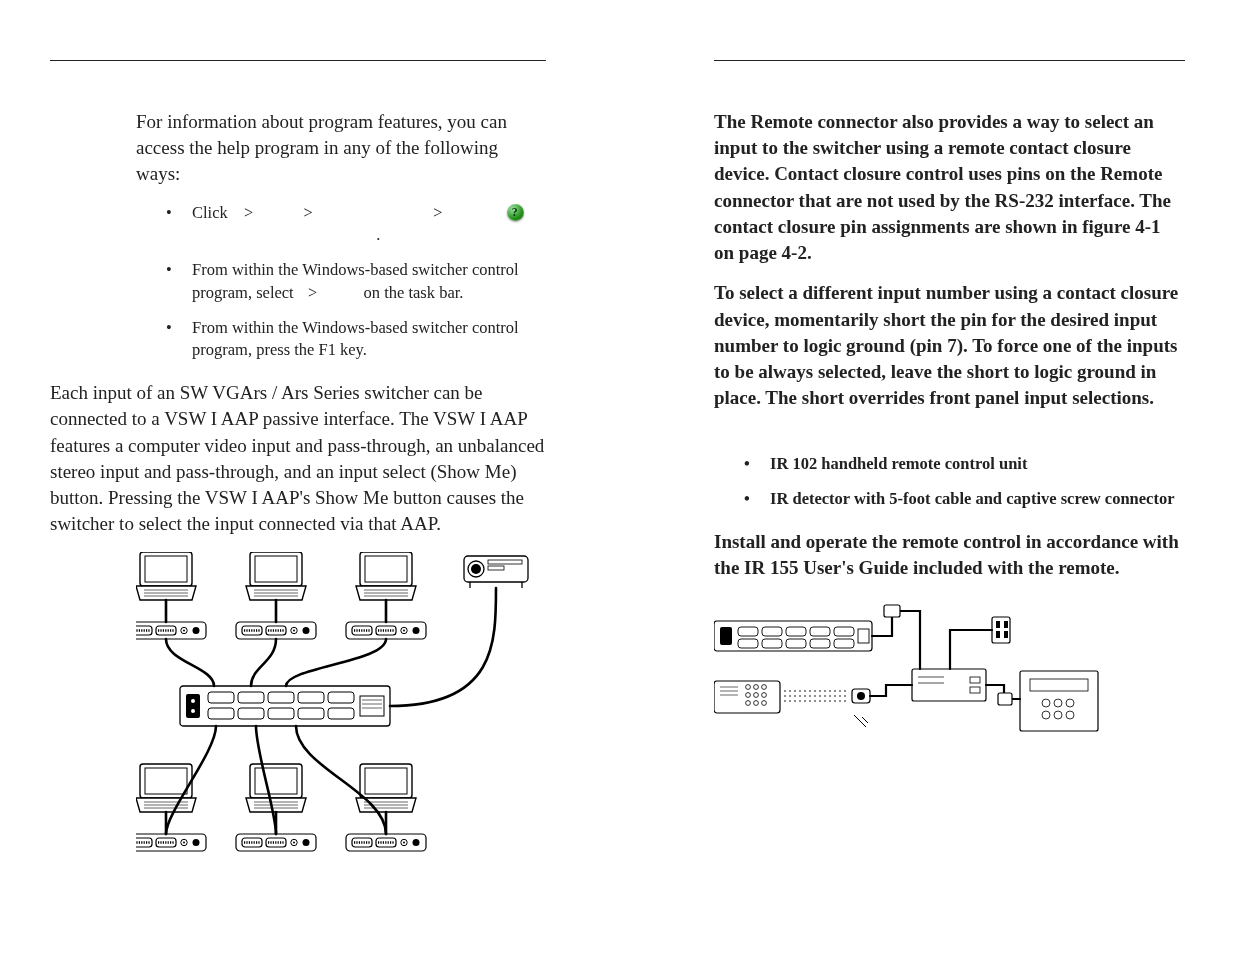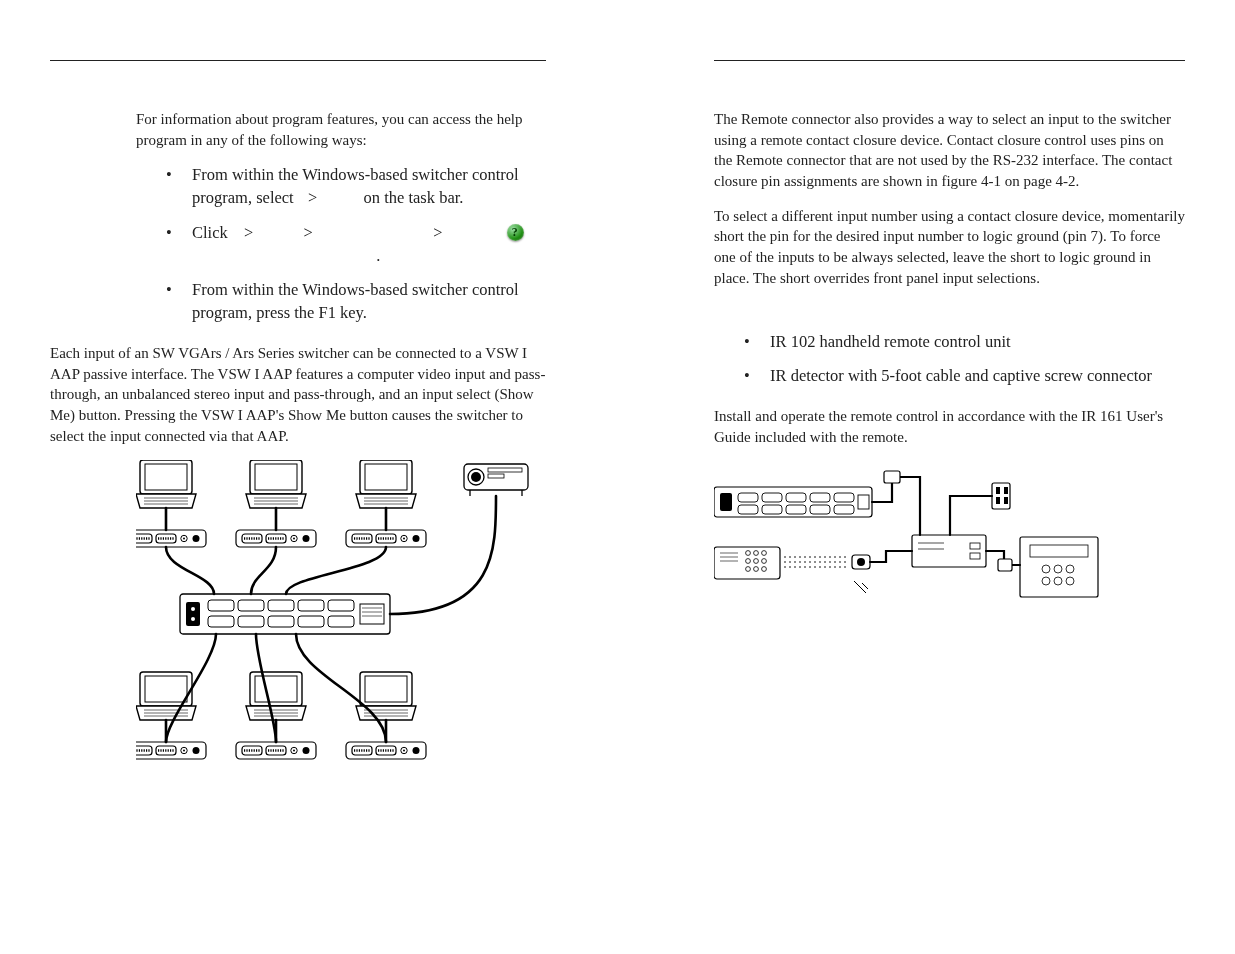--- a/index.html
+++ b/index.html
@@ -18,28 +18,28 @@
     width: 100%;
     height: 100%;
   }
   .page {
     flex: 1;
     padding: 60px 50px 50px 50px;
     box-sizing: border-box;
     position: relative;
   }
   .page.left  { padding-right: 84px; }
-  .page.right { padding-left: 84px; }
+  .page.right { padding-left: 84px; font-weight: bold; }
   .hr {
     border: none;
     border-top: 1.3px solid #222;
     margin: 0 0 48px 0;
   }
   .body-text {
-    font-size: 15px;
+    font-size: 19px;
     line-height: 1.38;
     margin: 0 0 14px 0;
   }
   .indent {
     padding-left: 86px;
     padding-right: 0;
   }
   ul.bullets {
     list-style: none;
     margin: 4px 0 18px 0;
@@ -92,39 +92,39 @@
 <body>
 
 <div class="spread">
 
   <div class="page left">
     <hr class="hr">
 
     <p class="body-text indent">For information about program features, you can access the help program in any of the following ways:</p>
 
     <ul class="bullets">
-      <li>
-        <span>From within the Windows-based switcher control program, select</span>
-        <span style="display:inline-block;width:6px"></span>
-        <span>&gt;</span>
-        <span style="display:inline-block;width:38px"></span>
-        <span>on the task bar.</span>
-      </li>
       <li>
         <span>Click</span>
         <span class="sep"></span>
         <span>&gt;</span>
         <span style="display:inline-block;width:42px"></span>
         <span>&gt;</span>
         <span style="display:inline-block;width:112px"></span>
         <span>&gt;</span>
         <span style="display:inline-block;width:56px"></span>
         <span class="help-icon"></span><br>
         <span style="display:inline-block;width:180px"></span>
         <span>.</span>
+      </li>
+      <li>
+        <span>From within the Windows-based switcher control program, select</span>
+        <span style="display:inline-block;width:6px"></span>
+        <span>&gt;</span>
+        <span style="display:inline-block;width:38px"></span>
+        <span>on the task bar.</span>
       </li>
       <li>From within the Windows-based switcher control program, press the F1 key.</li>
     </ul>
 
     <p class="body-text" style="padding-left:0">Each input of an SW VGArs / Ars Series switcher can be connected to a VSW I AAP passive interface.  The VSW I AAP features a computer video input and pass-through, an unbalanced stereo input and pass-through, and an input select (Show Me) button.  Pressing the VSW I AAP's Show Me button causes the switcher to select the input connected via that AAP.</p>
 
     <div class="figure">
       <svg viewBox="0 0 410 320">
         <defs>
           <g id="laptop">
@@ -230,21 +230,21 @@
     <p class="body-text">To select a different input number using a contact closure device, momentarily short the pin for the desired input number to logic ground (pin 7).  To force one of the inputs to be always selected, leave the short to logic ground in place.  The short overrides front panel input selections.</p>
 
     <div style="height:24px"></div>
 
 
     <ul class="bullets" style="padding-left:30px">
       <li>IR 102 handheld remote control unit</li>
       <li>IR detector with 5-foot cable and captive screw connector</li>
     </ul>
 
-    <p class="body-text">Install and operate the remote control in accordance with the IR 161 User's Guide included with the remote.</p>
+    <p class="body-text">Install and operate the remote control in accordance with the IR 155 User's Guide included with the remote.</p>
 
     <div class="figure-r">
       <svg viewBox="0 0 400 160">
 
         <rect x="0" y="22" width="158" height="30" rx="3" fill="#fff" stroke="#000" stroke-width="1.2"></rect>
         <rect x="6" y="28" width="12" height="18" rx="2" fill="#000"></rect>
         <g stroke="#000" stroke-width="0.9" fill="none">
           <rect x="24" y="28" width="20" height="9" rx="3"></rect>
           <rect x="48" y="28" width="20" height="9" rx="3"></rect>
           <rect x="72" y="28" width="20" height="9" rx="3"></rect>

